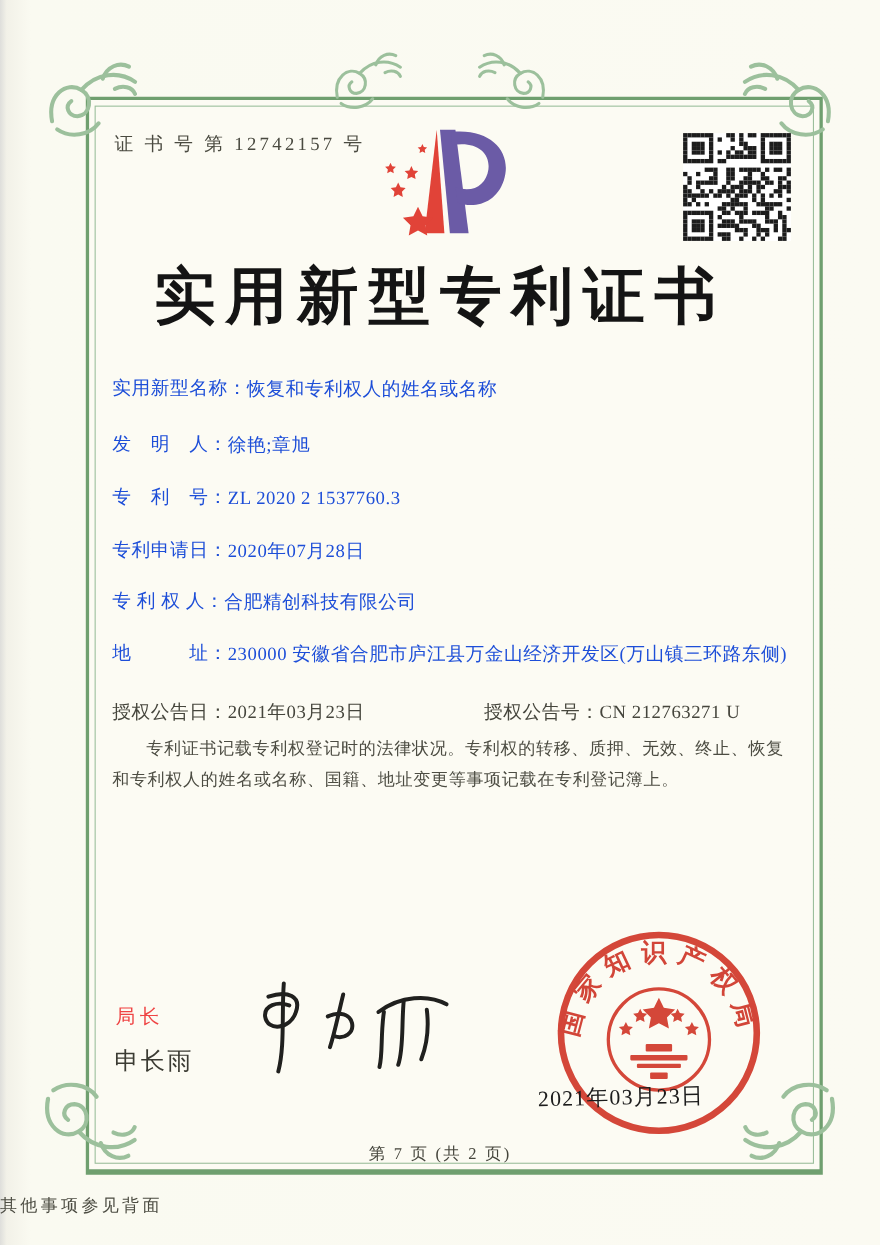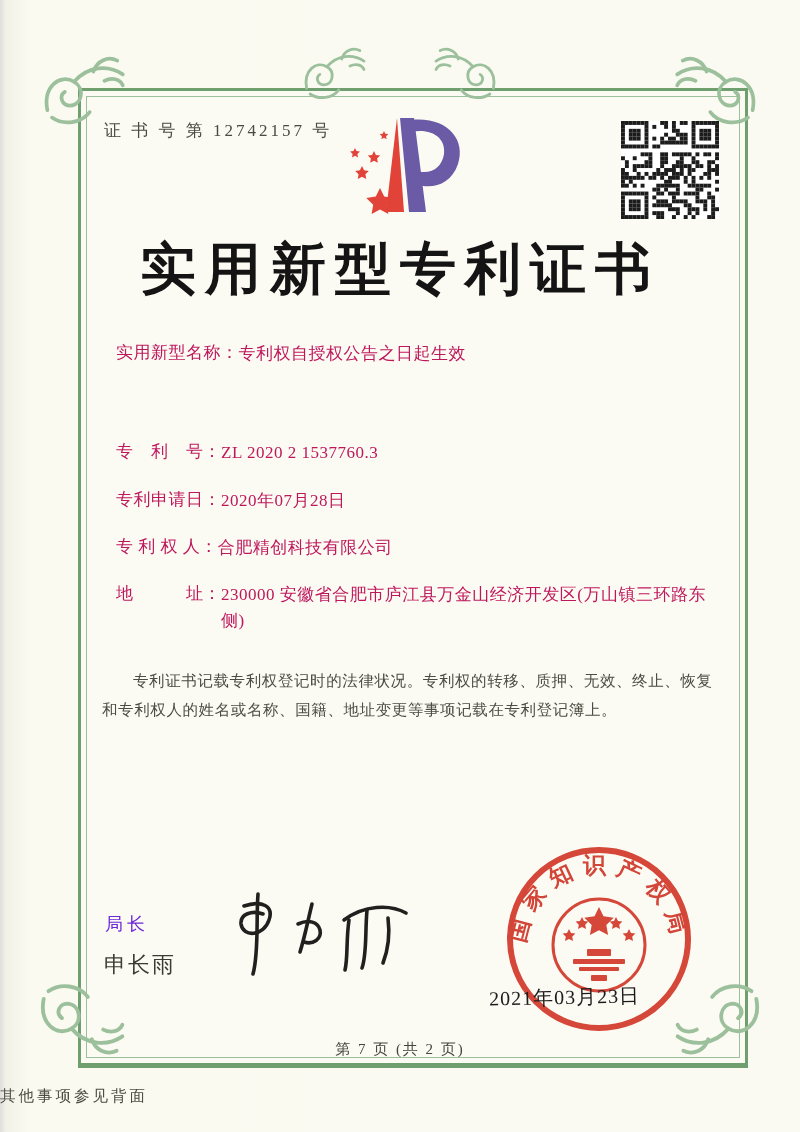--- a/index.html
+++ b/index.html
@@ -26,34 +26,34 @@
   .orn svg{display:block;}
   
   .cert-no{position:absolute;left:104px;top:119px;font-size:17px;letter-spacing:3px;color:#4a4a40;}
   .logo{position:absolute;left:336px;top:106px;}
   .qr{position:absolute;left:621px;top:121px;width:98px;height:98px;}
   .title{
     position:absolute;left:0;top:220px;width:100%;text-align:center;
     font-size:56px;font-weight:700;letter-spacing:9px;color:#141414;margin-top:12px;
   }
   
-  .frow{position:absolute;left:116px;right:84px;display:flex;font-size:17px;color:#be185d;letter-spacing:.5px;}
+  .frow{position:absolute;left:102px;right:84px;display:flex;font-size:17px;color:#1d4ed8;letter-spacing:.5px;}
   .flabel{white-space:pre;flex:0 0 auto;}
   .fvalue{flex:1 1 auto;line-height:1.5;}
   .f0{top:341px}.f1{top:392px}.f2{top:440px}.f3{top:488px}.f4{top:535px}.f5{top:582px}
   .frow-grant{position:absolute;left:102px;top:636px;right:84px;font-size:17px;color:#45453c;letter-spacing:.5px;}
   .grant-no-group{position:absolute;left:338px;top:0;}
   
   .body-text{position:absolute;left:102px;right:86px;top:666px;}
   .body-text p{
     margin:0;text-indent:2em;font-size:15.5px;line-height:1.9;
     color:#4c4c42;letter-spacing:.6px;
   }
   
-  .signer-title{position:absolute;left:105px;top:912px;font-size:18px;letter-spacing:4px;color:#6d28d9;}
+  .signer-title{position:absolute;left:105px;top:912px;font-size:18px;letter-spacing:4px;color:#ef4444;}
   .signer-name{position:absolute;left:104px;top:950px;font-size:22px;letter-spacing:2px;color:#3b3b33;}
   .signature{position:absolute;left:212px;top:878px;}
   
   .seal{position:absolute;left:503px;top:843px;width:192px;height:192px;opacity:.93;}
   .seal-date{
     position:absolute;left:489px;top:984px;font-size:20px;color:#1c1c1c;
     letter-spacing:1px;transform:rotate(-1.2deg);white-space:nowrap;
   }
   
   .page-info{position:absolute;left:0;top:1040px;width:100%;text-align:center;font-size:15px;color:#45453c;letter-spacing:2px;}
@@ -437,39 +437,47 @@
       <rect x="16" y="24" width="1" height="1" fill="#1c1c1c"></rect>
       <rect x="18" y="24" width="1" height="1" fill="#1c1c1c"></rect>
       <rect x="22" y="24" width="1" height="1" fill="#1c1c1c"></rect>
       <rect x="23" y="24" width="1" height="1" fill="#1c1c1c"></rect>
     </svg>
 
   <div class="title">实用新型专利证书</div>
 
   <div class="frow f0">
     <span class="flabel">实用新型名称：</span>
-    <span class="fvalue">专利权自授权公告之日起生效</span>
+    <span class="fvalue">恢复和专利权人的姓名或名称</span>
+  </div>
+  <div class="frow f1">
+    <span class="flabel">发　明　人：</span>
+    <span class="fvalue">徐艳;章旭</span>
   </div>
   <div class="frow f2">
     <span class="flabel">专　利　号：</span>
     <span class="fvalue">ZL 2020 2 1537760.3</span>
   </div>
   <div class="frow f3">
     <span class="flabel">专利申请日：</span>
     <span class="fvalue">2020年07月28日</span>
   </div>
   <div class="frow f4">
     <span class="flabel">专 利 权 人：</span>
     <span class="fvalue">合肥精创科技有限公司</span>
   </div>
   <div class="frow f5">
     <span class="flabel">地　　　址：</span>
     <span class="fvalue">230000 安徽省合肥市庐江县万金山经济开发区(万山镇三环路东侧)</span>
   </div>
 
+  <div class="frow-grant">
+    <span>授权公告日：</span><span>2021年03月23日</span>
+    <span class="grant-no-group"><span>授权公告号：</span><span>CN 212763271 U</span></span>
+  </div>
 
   <div class="body-text">
     <p>专利证书记载专利权登记时的法律状况。专利权的转移、质押、无效、终止、恢复和专利权人的姓名或名称、国籍、地址变更等事项记载在专利登记簿上。</p>
   </div>
 
   <div class="signer-title">局长</div>
   <div class="signer-name">申长雨</div>
 
   <div class="signature">
     <svg width="212" height="112" viewBox="0 0 212 112">

